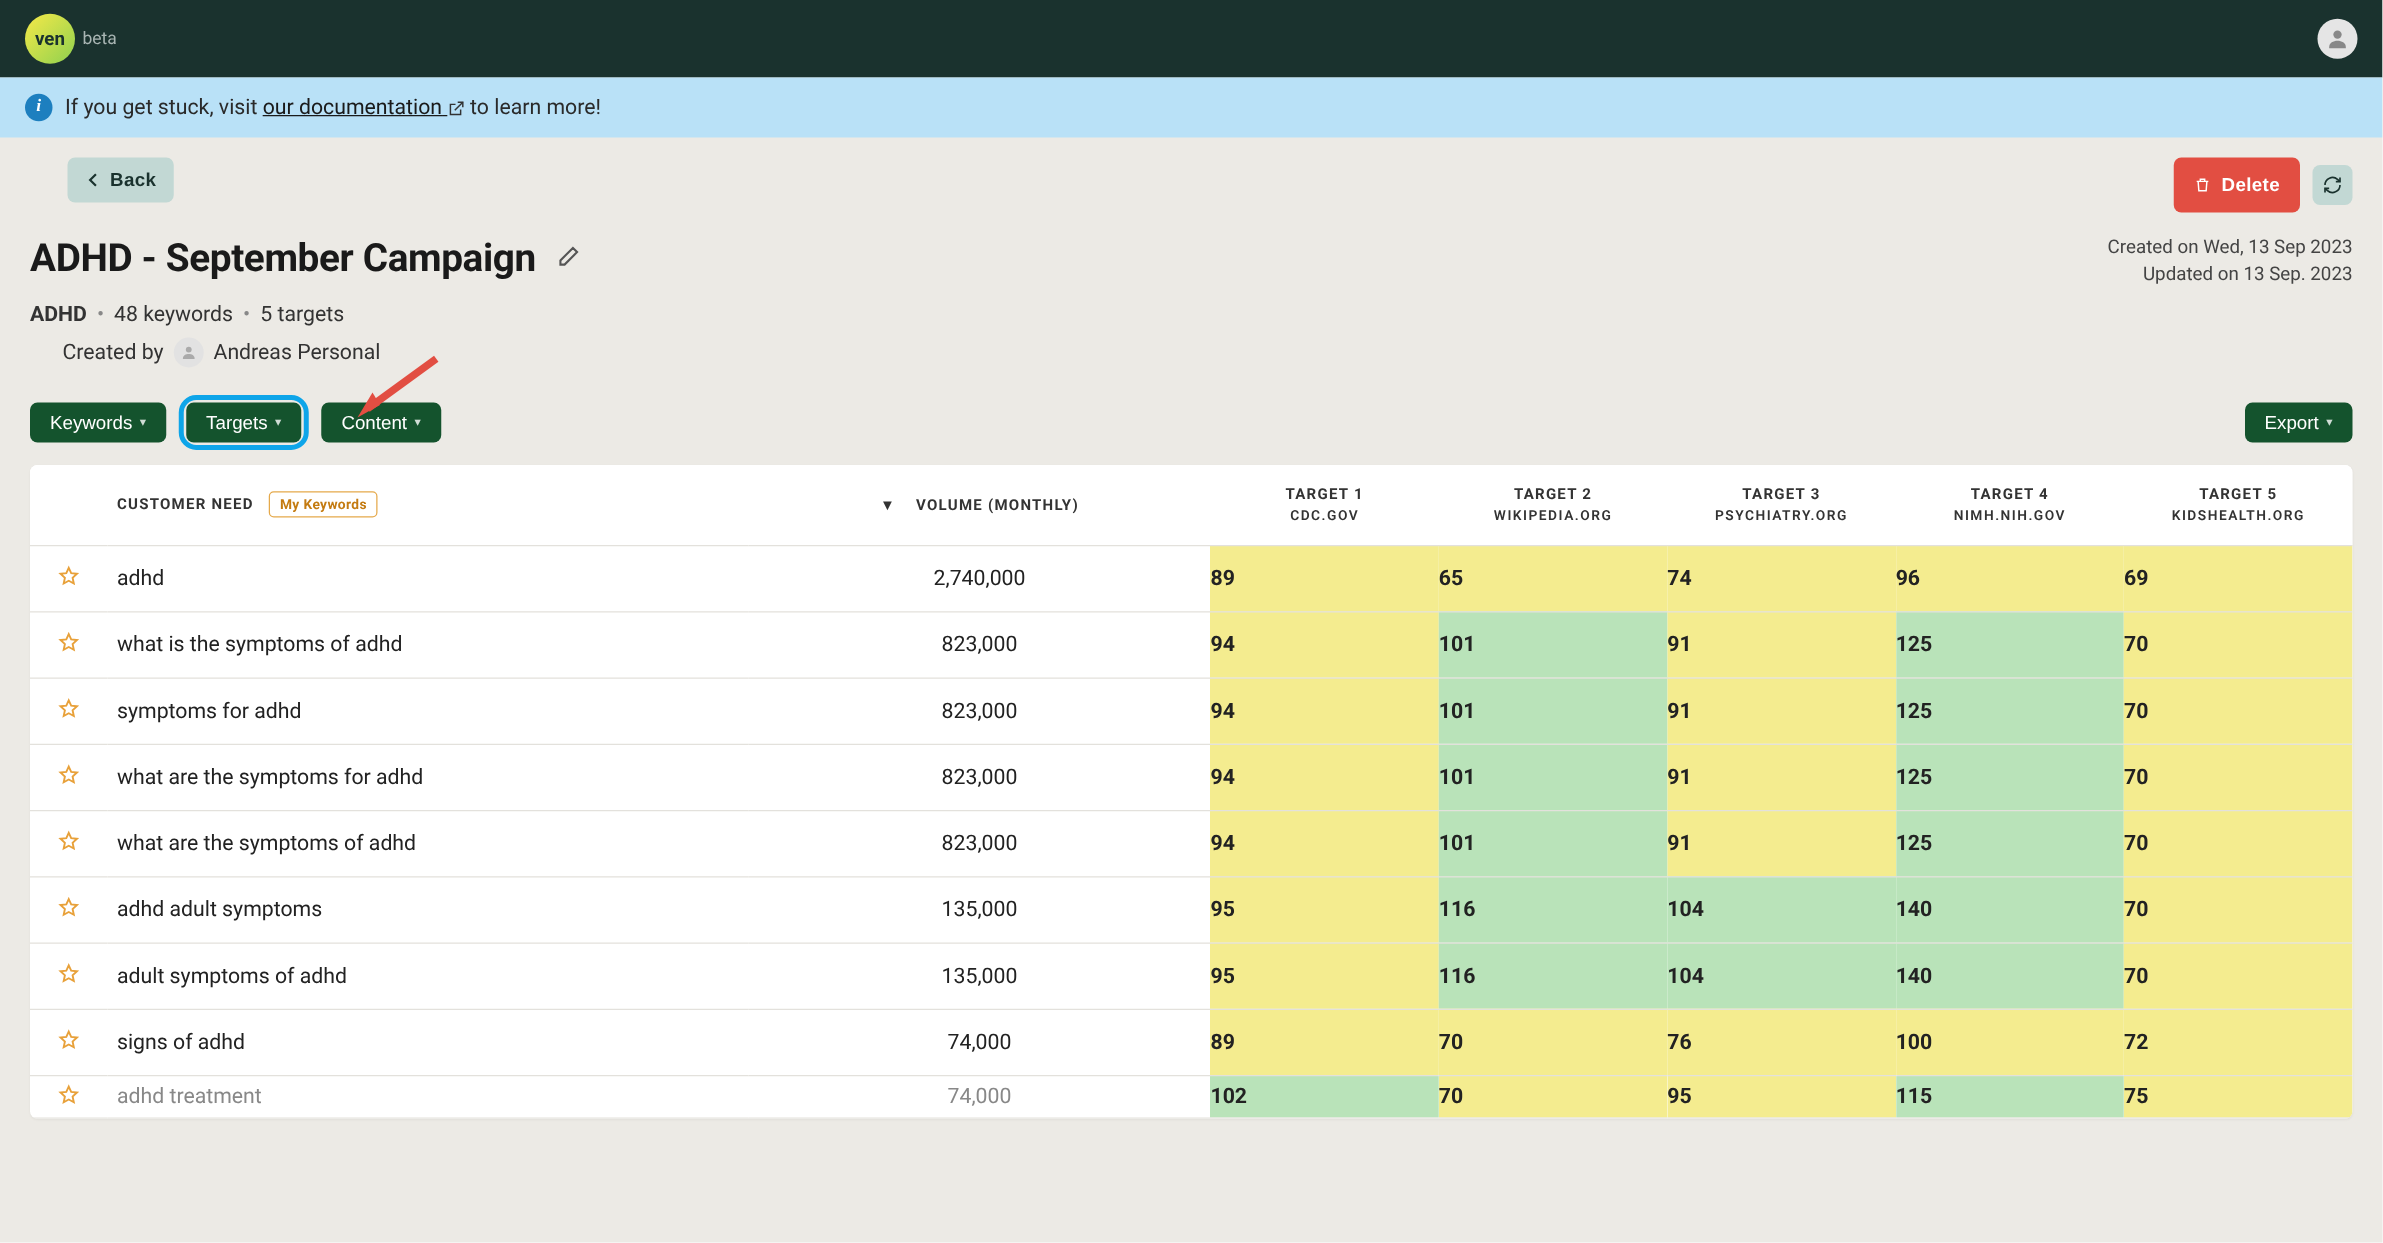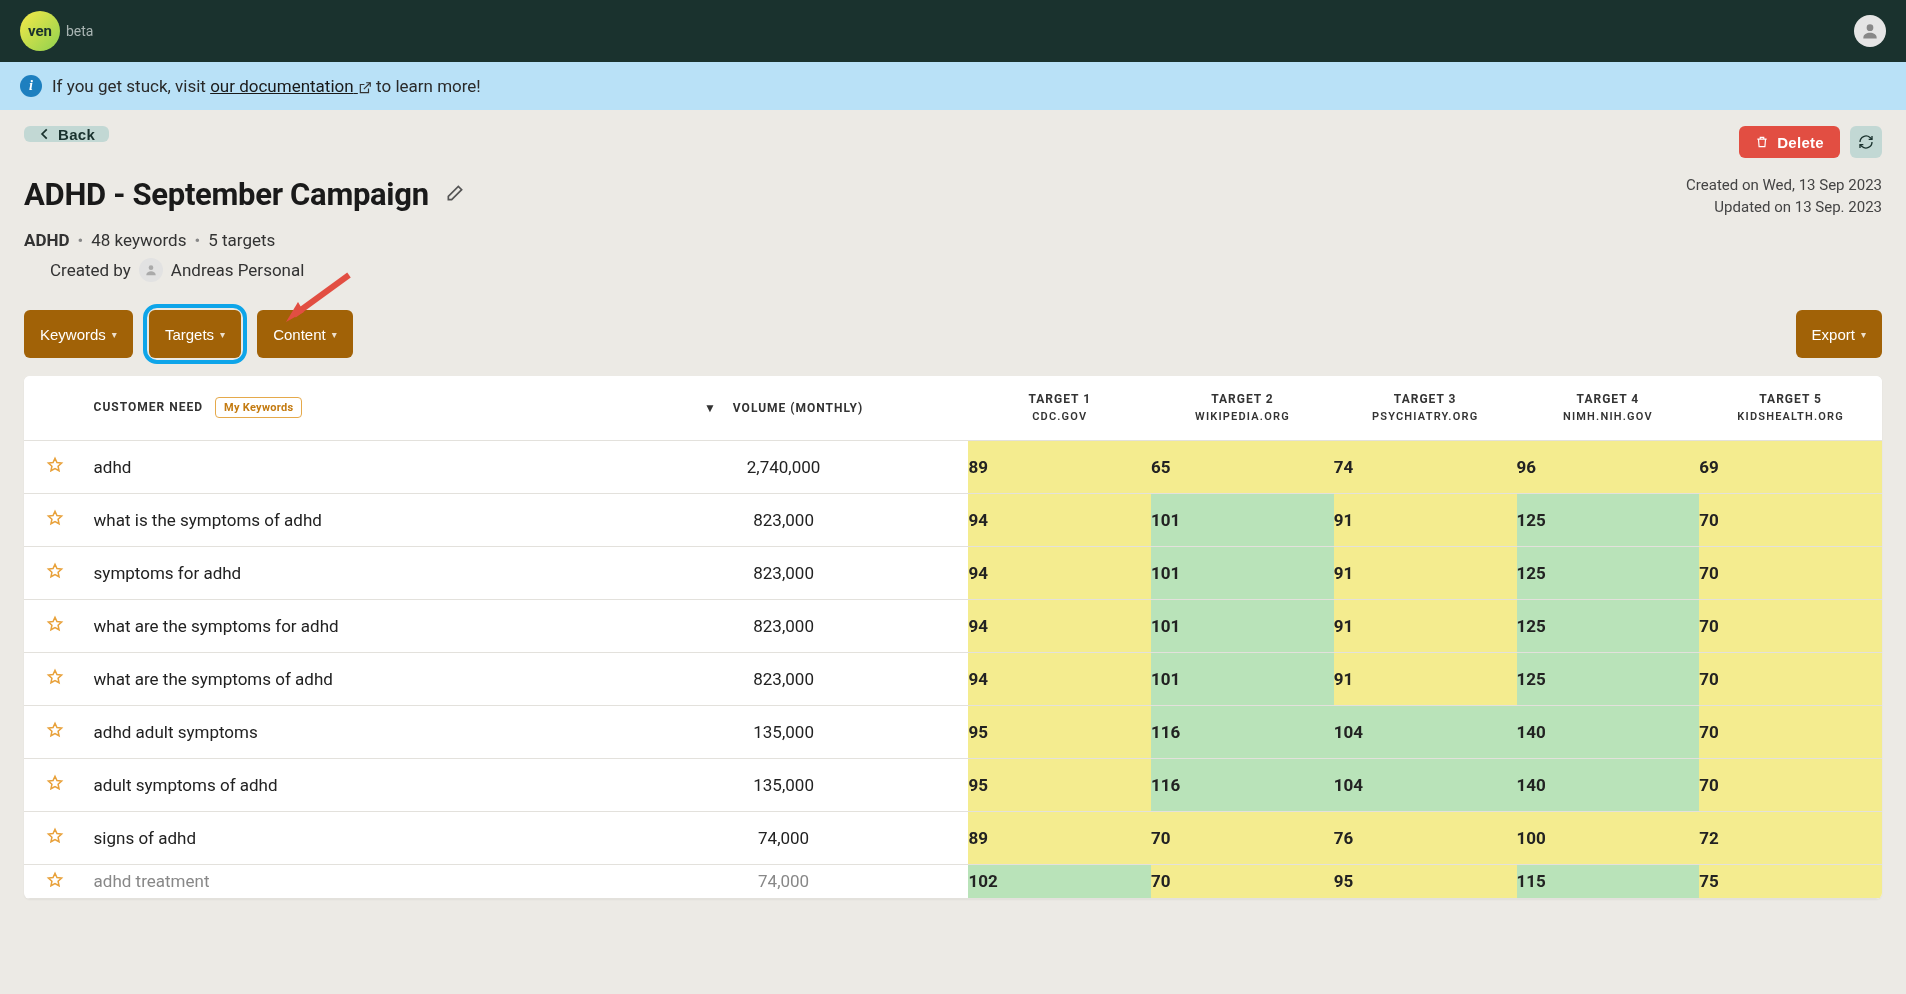--- a/index.html
+++ b/index.html
@@ -58,28 +58,29 @@
   
   .page {
     padding: 16px 24px;
   }
   .top-row {
     display:flex; justify-content:space-between; align-items:flex-start;
     margin-bottom:18px;
   }
   .back-btn {
     background:#C2D8D4; border:none; border-radius:6px;
-    height:16px; padding:0 14px; display:flex;align-items:center;gap:6px;
+    height:36px; padding:0 14px; display:flex;align-items:center;gap:6px;
     color:#1A322E; font-weight:600; font-size:15px; cursor:pointer;
     letter-spacing:0.3px;
+    margin-left:30px;
   }
   .top-actions { display:flex; gap:10px; align-items:center;}
   .delete-btn {
     background:#E24E42; color:#fff; border:none; border-radius:6px;
-    height:32px; padding:0 16px; display:flex;align-items:center;gap:8px;
+    height:44px; padding:0 16px; display:flex;align-items:center;gap:8px;
     font-weight:600; font-size:15px; cursor:pointer;
     letter-spacing:0.3px;
   }
   .refresh-btn {
     background:#C2D8D4; border:none; border-radius:6px;
     width:32px;height:32px;display:flex;align-items:center;justify-content:center;
     cursor:pointer;
   }
   
   .title-row {
@@ -100,22 +101,22 @@
     display:flex;align-items:center;justify-content:center;
   }
   .mini-avatar svg{width:14px;height:14px;fill:#aaa;}
   
   .filter-row {
     display:flex; justify-content:space-between; align-items:center;
     margin-bottom:12px; position:relative;
   }
   .pills-left{display:flex;gap:10px;align-items:center;}
   .pill {
-    background:#a16207; color:#fff; border:none; border-radius:6px;
-    height:48px; padding:0 16px; display:flex;align-items:center;gap:6px;
+    background:#14532d; color:#fff; border:none; border-radius:6px;
+    height:32px; padding:0 16px; display:flex;align-items:center;gap:6px;
     font-size:15px; font-weight:500; cursor:pointer;
   }
   .pill .chev{font-size:10px;opacity:.8;}
   .targets-callout {
     position:relative;
     border:4px solid #0ea5e9;
     border-radius:14px;
     padding:2px;
   }
   .arrow-annot {

